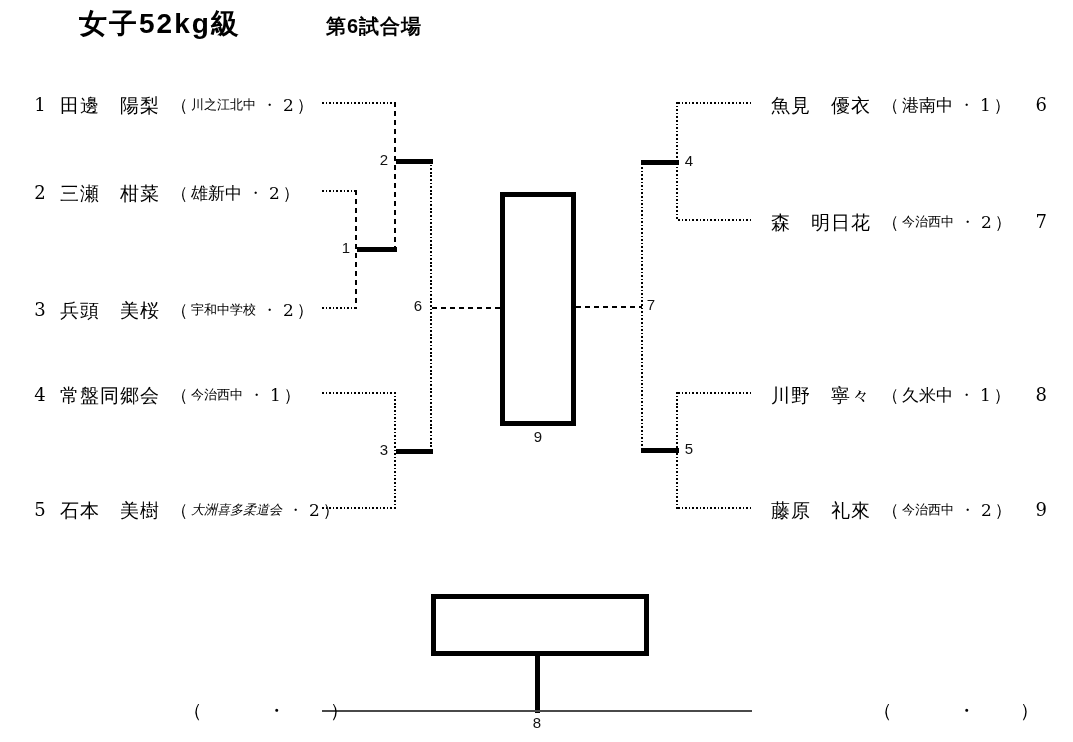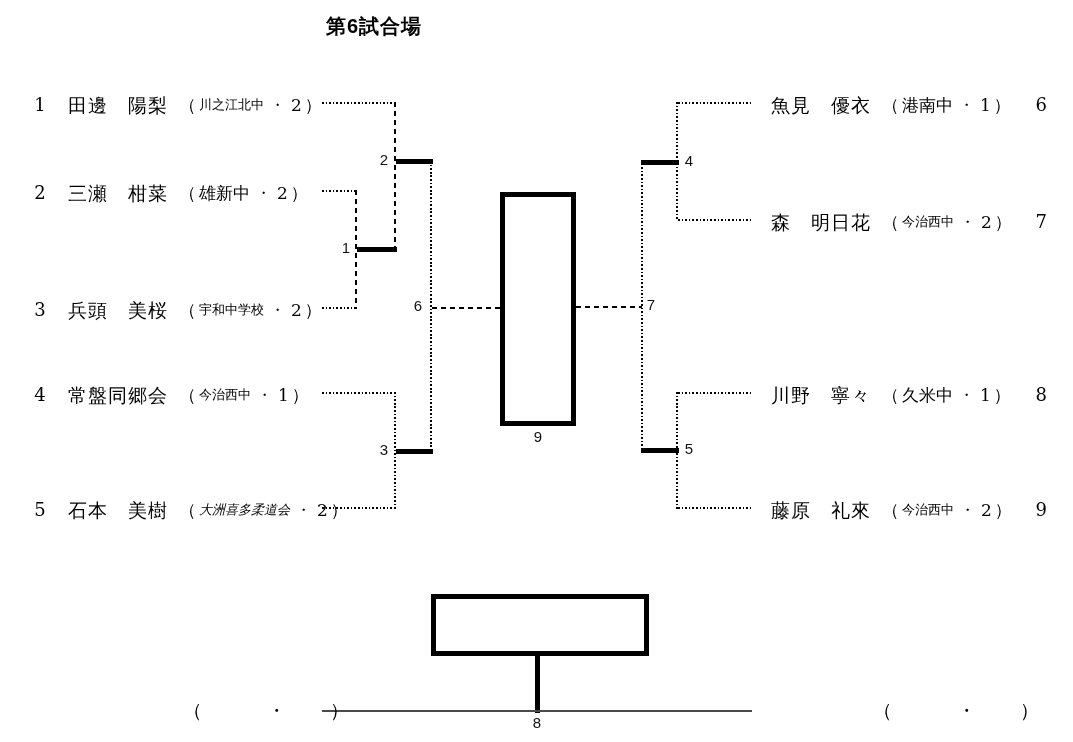--- a/index.html
+++ b/index.html
@@ -16,21 +16,21 @@
   .venue{
     position:absolute;left:326px;top:13px;
     font-family:Liberation Sans, sans-serif;font-weight:700;
     font-size:20px;letter-spacing:1px;color:#000;
   }
   
   .row{position:absolute;height:28px;line-height:28px;display:flex;align-items:center;white-space:nowrap;}
   .row-left{left:28px;}
   .row-right{left:755px;width:292px;}
   .seed{font-size:18px;width:24px;text-align:center;flex:0 0 auto;}
-  .pname{font-size:19px;letter-spacing:1px;margin-left:16px;width:102px;flex:0 0 auto;}
+  .pname{font-size:19px;letter-spacing:1px;margin-left:8px;width:102px;flex:0 0 auto;}
   .row-right .pname{margin-left:16px;}
   .affil{font-size:17px;margin-left:6px;display:inline-flex;align-items:center;}
   .affil .paren{padding:0 3px;}
   .affil .sep{padding:0 6px;font-size:15px;}
   .school{font-size:17px;}
   .school.sm{font-size:13px;}
   .school.xs{font-size:13px;font-style:italic;}
   .row-right .seed{margin-left:auto;text-align:right;width:18px;}
   
   .dotH{position:absolute;height:2px;background:repeating-linear-gradient(90deg,#000 0 1.7px,transparent 1.7px 3.6px);}
@@ -45,20 +45,21 @@
   .thirdbox{position:absolute;left:431px;top:594px;width:218px;height:62px;border:5px solid #000;box-sizing:border-box;background:#fff;}
   .third-label{position:absolute;left:63px;top:577px;font-size:21px;letter-spacing:2px;}
   .thinH{position:absolute;height:2px;background:#4a4a4a;}
   .slot{position:absolute;font-size:19px;letter-spacing:2px;top:698px;}
 </style>
 </head>
 <body>
 
 <div id="stage">
 
+  <div class="title">女子52kg級</div>
   <div class="venue">第6試合場</div>
 
   <div class="row row-left" style="top:91px">
     <span class="seed">1</span>
     <span class="pname">田邊　陽梨</span>
     <span class="affil">
         <span class="paren">（</span>
         <span class="school sm">川之江北中</span>
         <span class="sep">・</span>
         <span class="grade">2</span>

